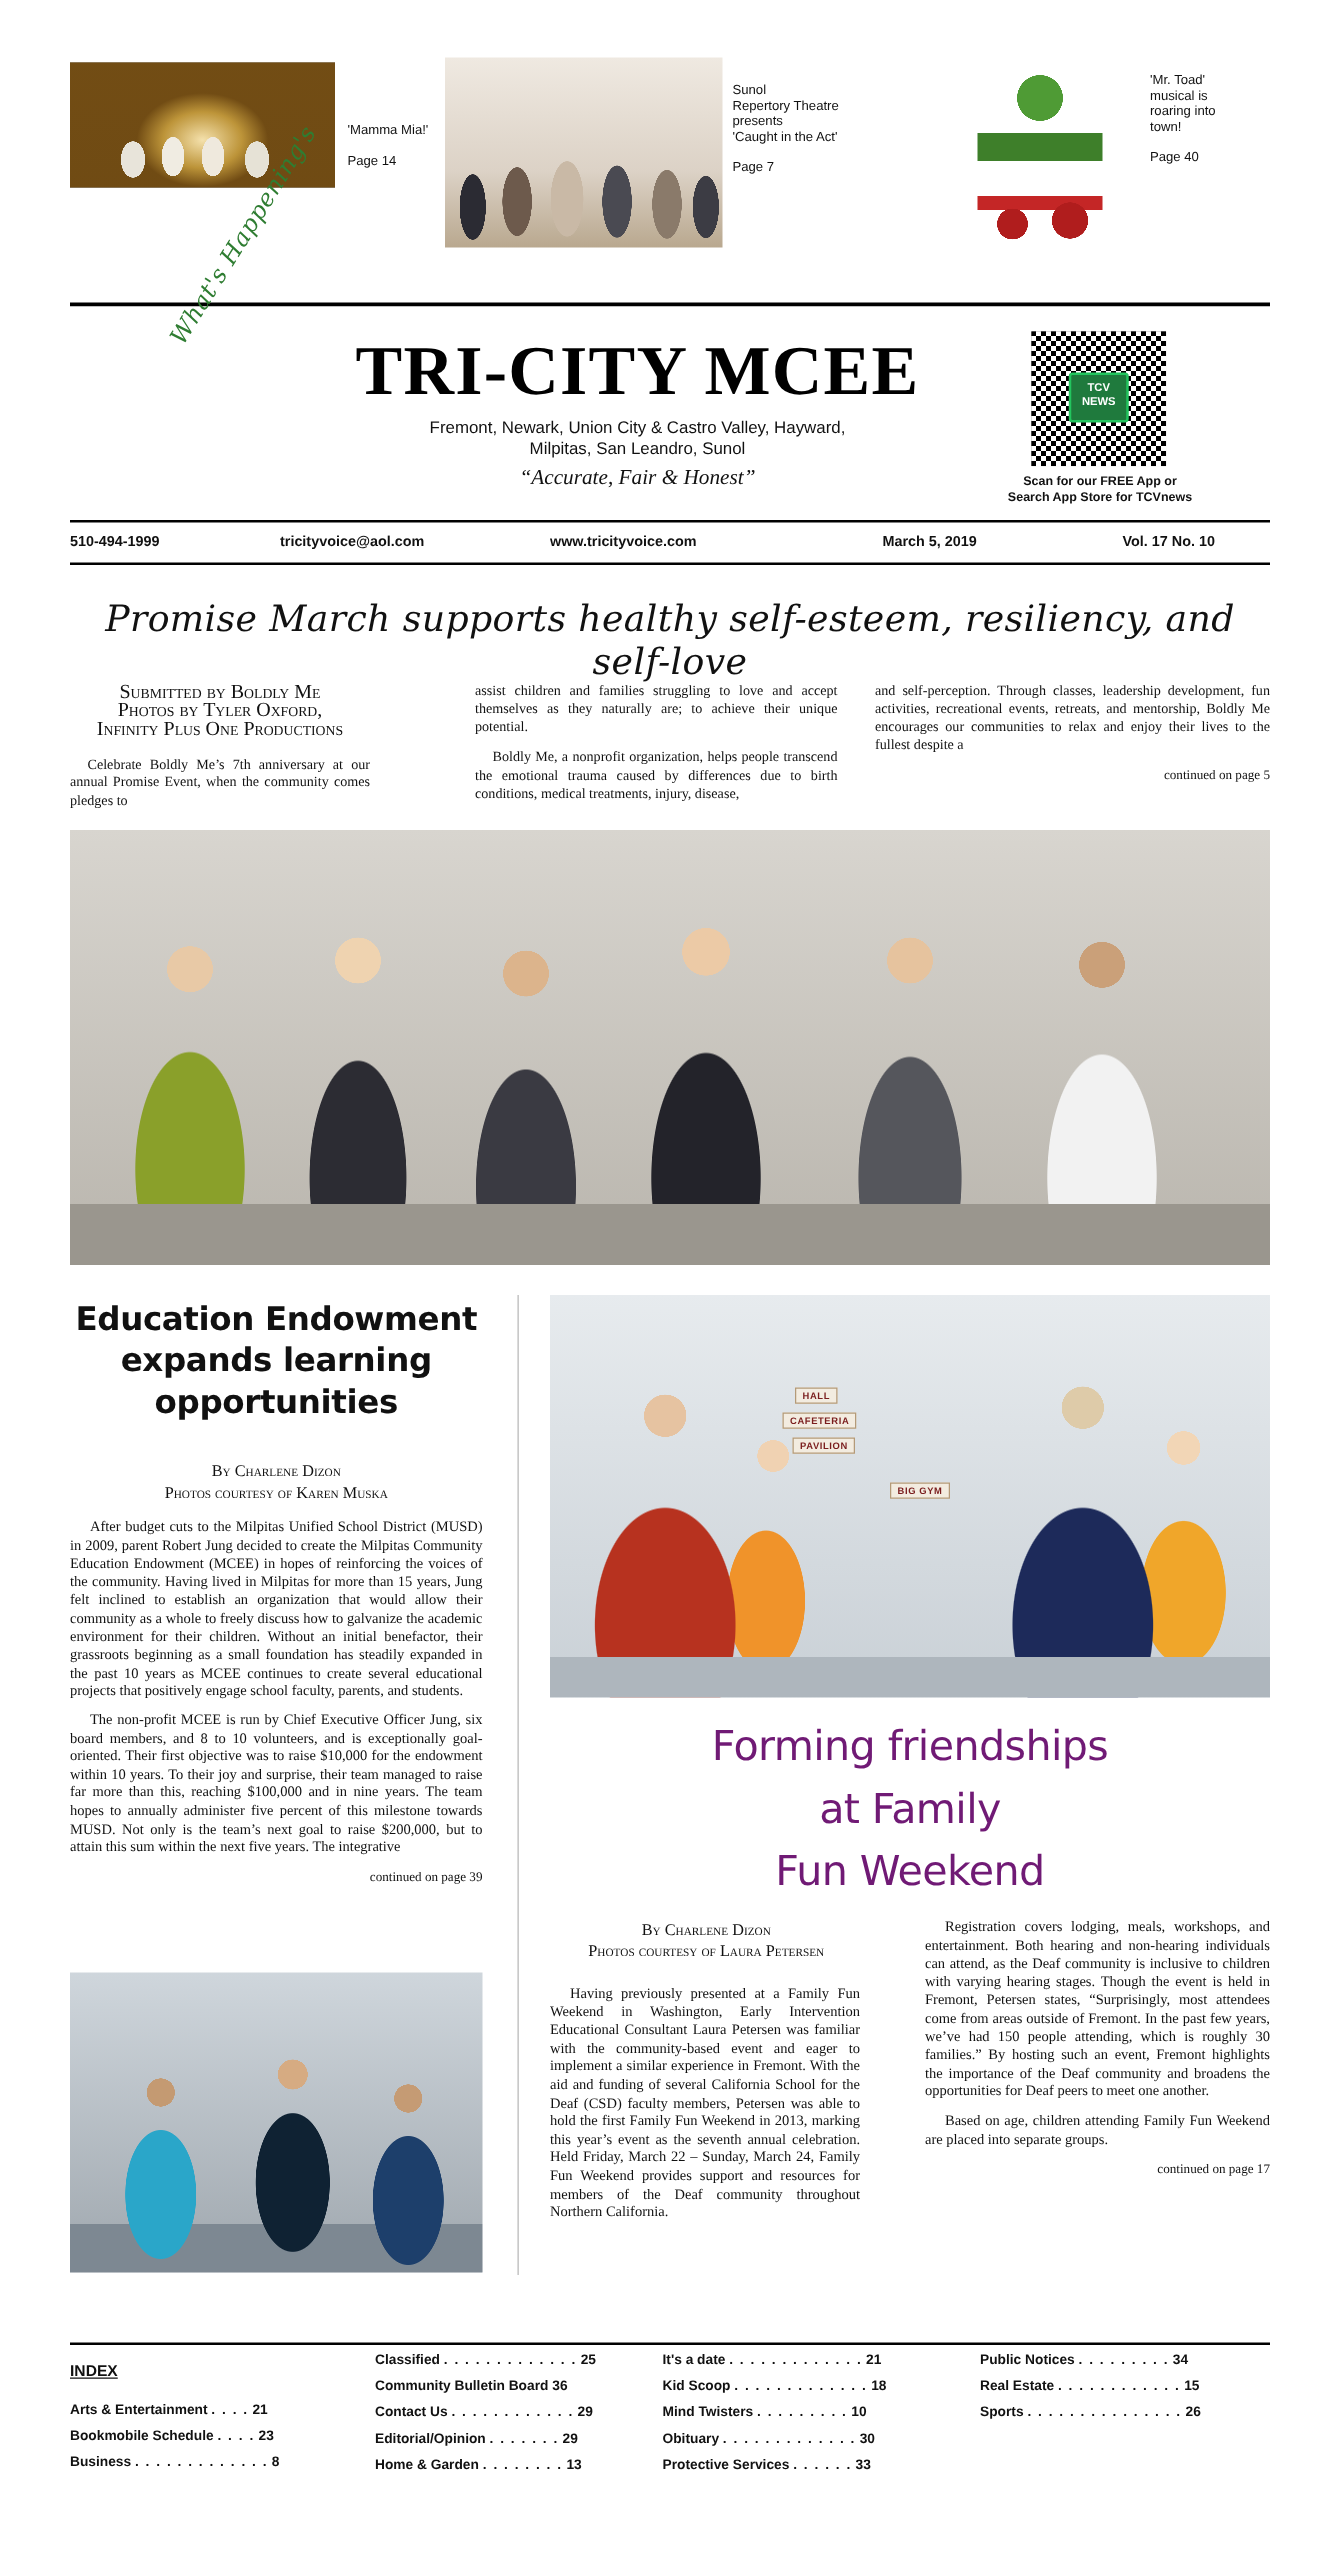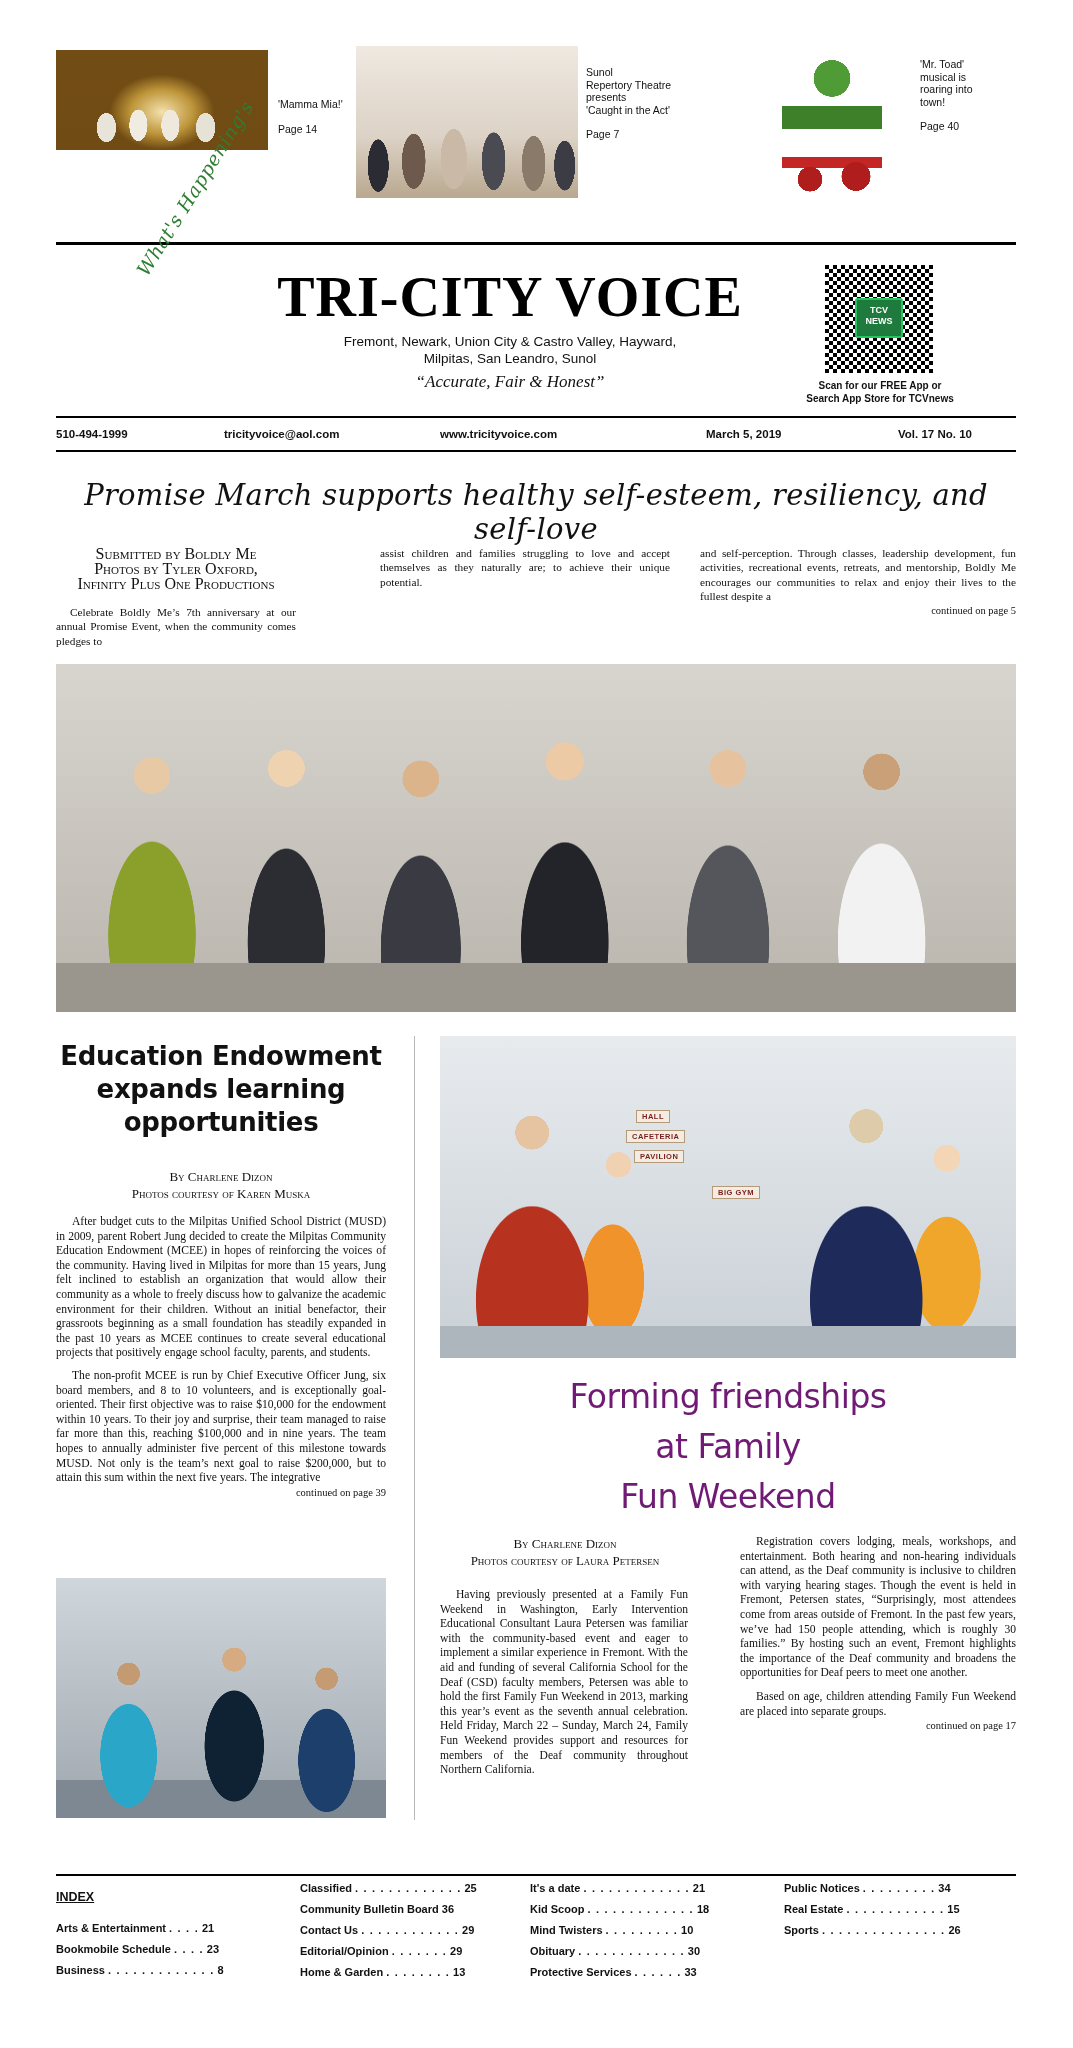--- a/index.html
+++ b/index.html
@@ -225,21 +225,21 @@
     line-height: 15px;
     text-align: center;
     display: block;
   }
   .continued {
     font-family: "Liberation Serif", serif;
     font-size: 10.5px;
     font-style: normal;
     text-align: right;
     display: block;
-    margin-top: 0;
+    margin-top: 10px;
   }
   
   .photo-promise {
     position: absolute;
     left: 56px; top: 664px;
     width: 960px; height: 348px;
     background: linear-gradient(#d8d5cf, #b9b5ad);
     overflow: hidden;
   }
   .photo-promise::before{
@@ -455,21 +455,21 @@
         <span>roaring into</span><br>
         <span>town!</span>
         <span class="teaser-page">Page 40</span>
       </div>
     </div>
   </div>
 
   <div class="rule-thick" style="top:242px; height:3px;"></div>
 
   <div class="happenings">What's Happening's</div>
-  <div class="title-main">TRI-CITY VOICE</div>
+  <div class="title-main">TRI-CITY MCEE</div>
   <div class="title-sub">
     <span>Fremont, Newark, Union City &amp; Castro Valley, Hayward,</span><br>
     <span>Milpitas, San Leandro, Sunol</span>
   </div>
   <div class="title-tag">“Accurate, Fair &amp; Honest”</div>
 
   <div class="qr-box"></div>
   <div class="qr-center">
     <span>TCV</span><br>
     <span>NEWS</span>
@@ -494,20 +494,21 @@
 
   <div class="lead-col" style="left:56px; top:546px; width:240px;">
     <span class="byline-sc">Submitted by Boldly Me</span>
     <span class="byline-sc">Photos by Tyler Oxford,</span>
     <span class="byline-sc">Infinity Plus One Productions</span>
     <p style="margin:14px 0 0; text-indent:14px;">Celebrate Boldly Me’s 7th anniversary at our annual Promise Event, when the community comes pledges to</p>
   </div>
 
   <div class="lead-col" style="left:380px; top:546px; width:290px;">
     <p style="margin:0;">assist children and families struggling to love and accept themselves as they naturally are; to achieve their unique potential.</p>
+    <p style="margin:10px 0 0; text-indent:14px;">Boldly Me, a nonprofit organization, helps people transcend the emotional trauma caused by differences due to birth conditions, medical treatments, injury, disease,</p>
   </div>
 
   <div class="lead-col" style="left:700px; top:546px; width:316px;">
     <p style="margin:0;">and self-perception. Through classes, leadership development, fun activities, recreational events, retreats, and mentorship, Boldly Me encourages our communities to relax and enjoy their lives to the fullest despite a</p>
     <span class="continued">continued on page 5</span>
   </div>
 
   <div class="photo-promise"></div>
 
   <div class="head-edu">

